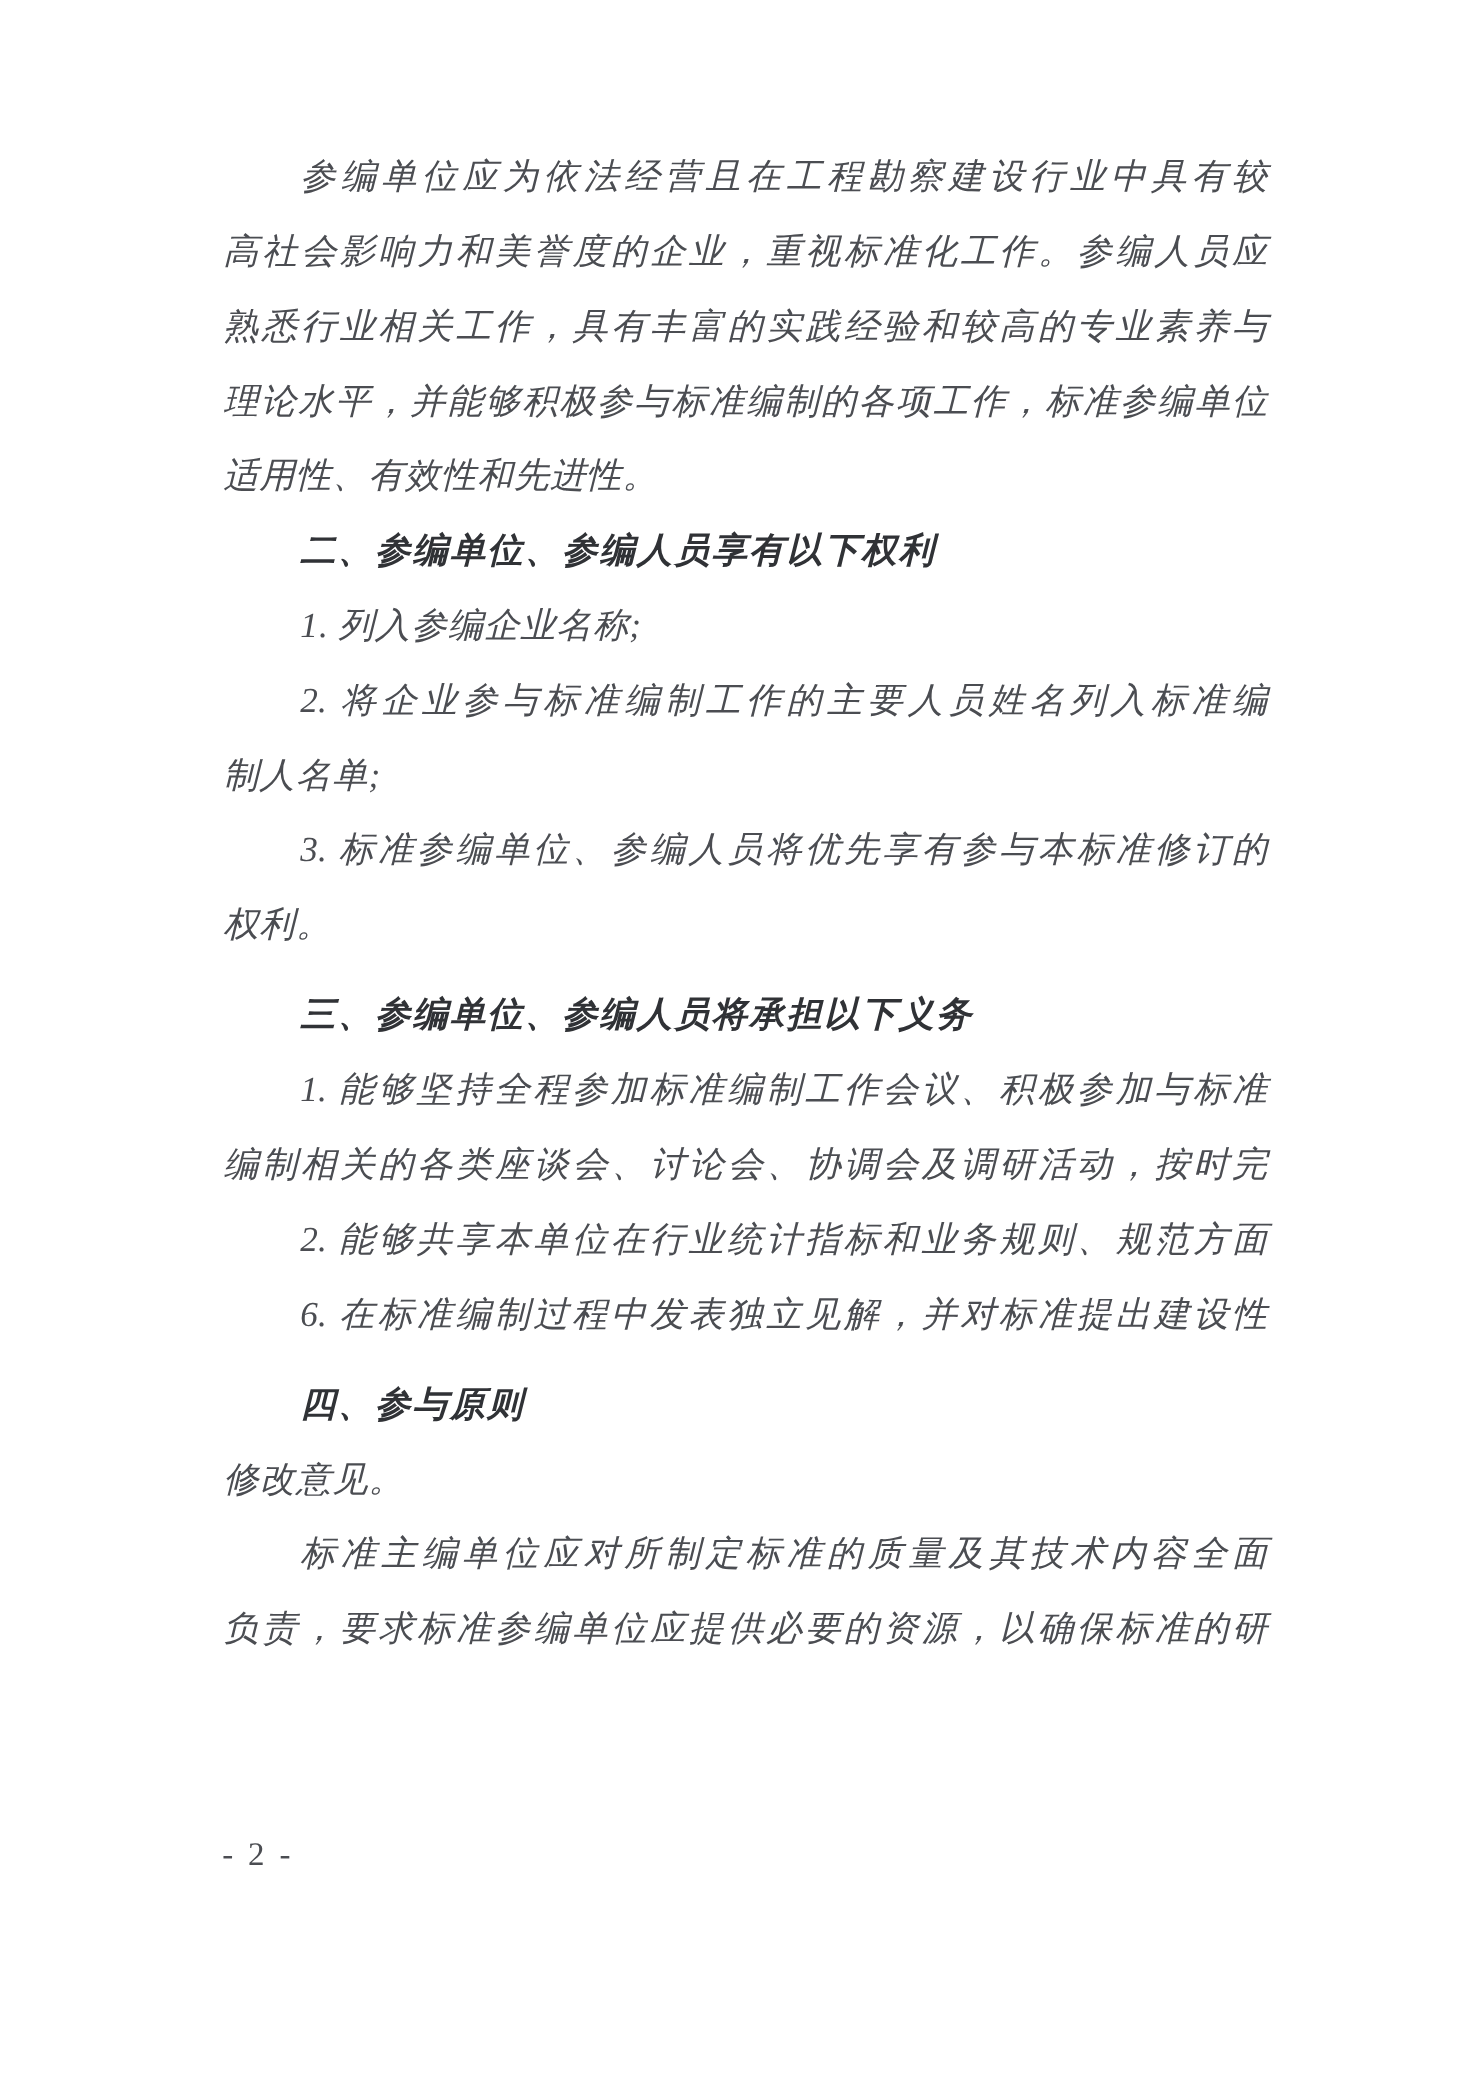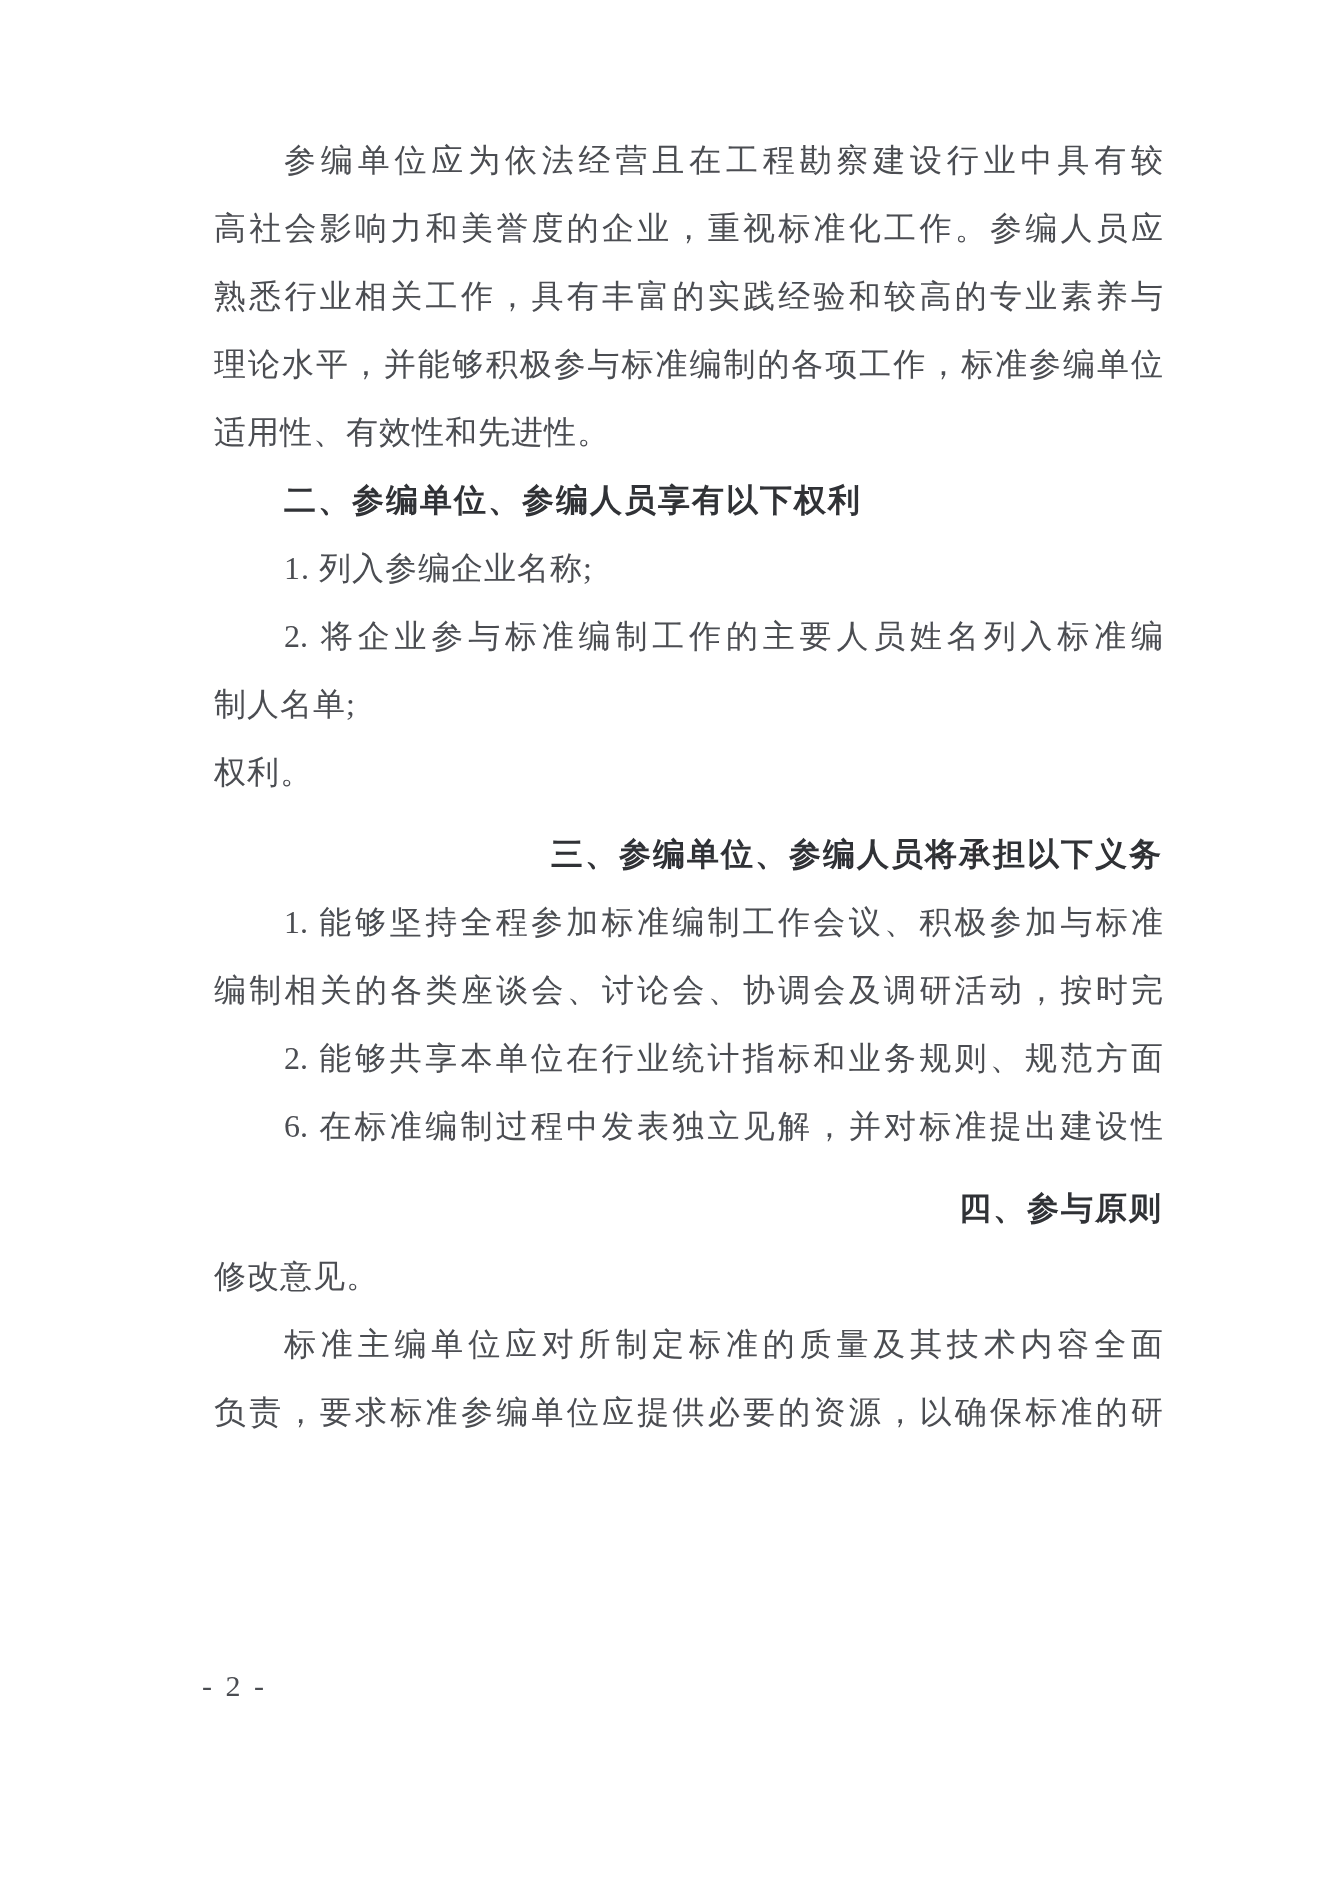--- a/index.html
+++ b/index.html
@@ -14,23 +14,24 @@
   }
   .page{
     position:relative;
     width:1343px;
     height:1900px;
     background:var(--page-bg);
     overflow:hidden;
   }
   .textblock{
     position:absolute;
-    left:214px;
+    left:203px;
     top:126px;
     width:949px;
+    font-style:italic;
   }
   .line{
     height:68px;
     line-height:68px;
     font-size:32px;
     color:var(--text-color);
     letter-spacing:1px;
     white-space:nowrap;
     overflow:visible;
   }
@@ -44,21 +45,20 @@
   .line.ind{
     padding-left:70px;
   }
   .line.heading{
     font-weight:bold;
     color:var(--heading-color);
     letter-spacing:2px;
   }
   .line.gap{
     margin-top:14px;
-    text-align:right;
   }
   .pagenum{
     position:absolute;
     left:202px;
     top:1652px;
     height:68px;
     line-height:68px;
     font-size:30px;
     letter-spacing:3px;
     color:var(--text-color);
@@ -71,20 +71,21 @@
   <div class="textblock" id="lines">
       <div class="line just ind">参编单位应为依法经营且在工程勘察建设行业中具有较</div>
       <div class="line just">高社会影响力和美誉度的企业，重视标准化工作。参编人员应</div>
       <div class="line just">熟悉行业相关工作，具有丰富的实践经验和较高的专业素养与</div>
       <div class="line just">理论水平，并能够积极参与标准编制的各项工作，标准参编单位</div>
       <div class="line">适用性、有效性和先进性。</div>
       <div class="line heading ind">二、参编单位、参编人员享有以下权利</div>
       <div class="line ind">1. 列入参编企业名称;</div>
       <div class="line just ind">2. 将企业参与标准编制工作的主要人员姓名列入标准编</div>
       <div class="line">制人名单;</div>
+      <div class="line just ind">3. 标准参编单位、参编人员将优先享有参与本标准修订的</div>
       <div class="line">权利。</div>
       <div class="line heading ind gap">三、参编单位、参编人员将承担以下义务</div>
       <div class="line just ind">1. 能够坚持全程参加标准编制工作会议、积极参加与标准</div>
       <div class="line just">编制相关的各类座谈会、讨论会、协调会及调研活动，按时完</div>
       <div class="line just ind">2. 能够共享本单位在行业统计指标和业务规则、规范方面</div>
       <div class="line just ind">6. 在标准编制过程中发表独立见解，并对标准提出建设性</div>
       <div class="line heading ind gap">四、参与原则</div>
       <div class="line">修改意见。</div>
       <div class="line just ind">标准主编单位应对所制定标准的质量及其技术内容全面</div>
       <div class="line just">负责，要求标准参编单位应提供必要的资源，以确保标准的研</div>

